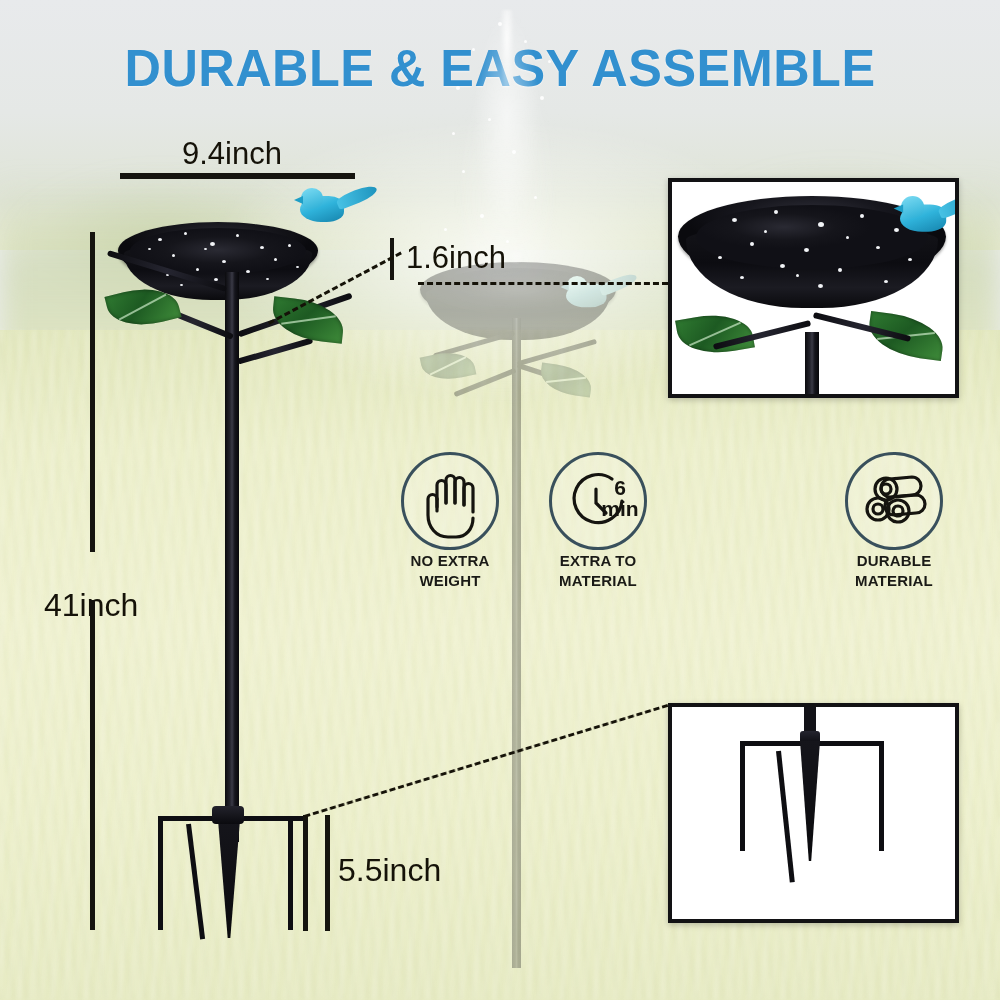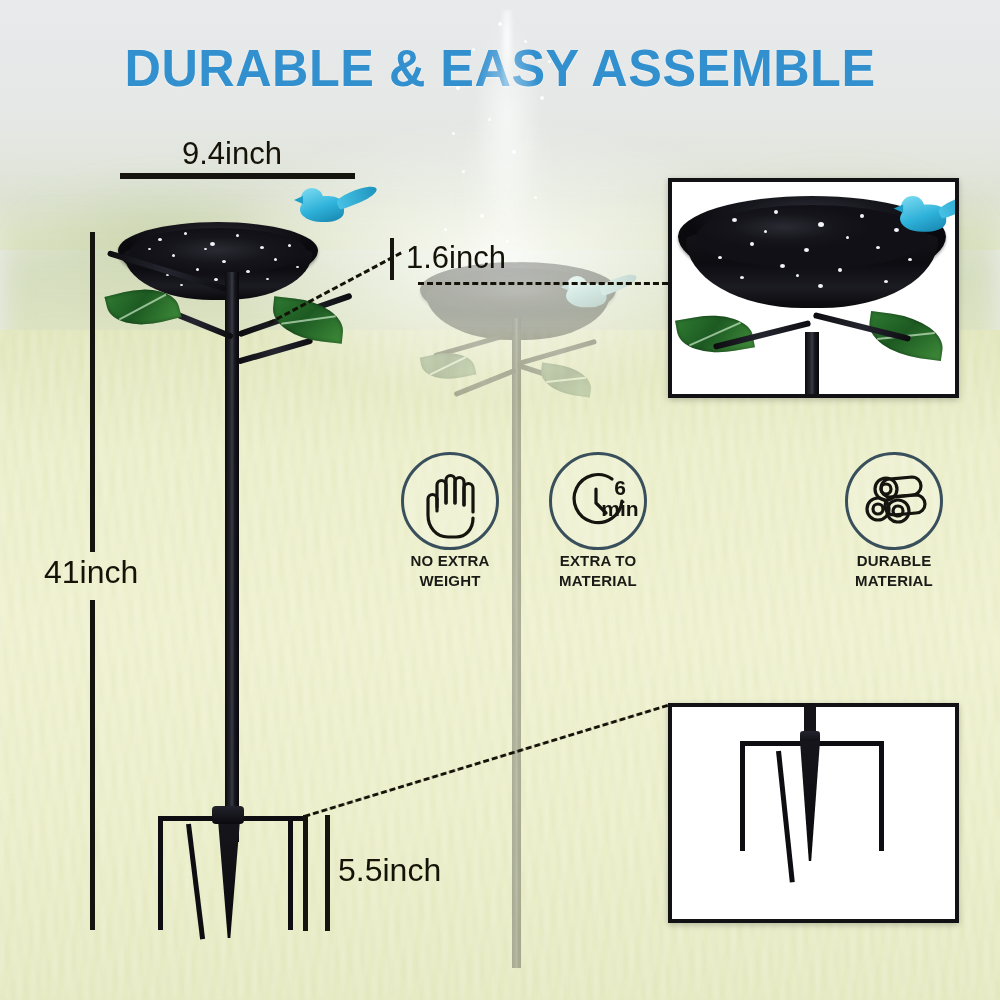--- a/index.html
+++ b/index.html
@@ -320,21 +320,21 @@
 
   <div class="mlabel" style="left:182px;top:136px;font-size:31px;">9.4inch</div>
   <div class="hbar" style="left:120px;top:173px;width:235px;"></div>
 
   <div class="tick" style="left:390px;top:238px;height:42px;"></div>
   <div class="mlabel" style="left:406px;top:240px;font-size:31px;">1.6inch</div>
   <div class="dash" style="left:268px;top:322px;width:150px;transform:rotate(-28deg);"></div>
   <div class="dash" style="left:418px;top:282px;width:250px;"></div>
 
   <div class="vline" style="left:90px;top:232px;height:320px;"></div>
-  <div class="mlabel" style="left:44px;top:554px;font-size:32px;">41inch</div>
+  <div class="mlabel" style="left:44px;top:587px;font-size:32px;">41inch</div>
   <div class="vline" style="left:90px;top:600px;height:330px;"></div>
 
   <div class="vline" style="left:303px;top:815px;height:116px;"></div>
   <div class="vline" style="left:325px;top:815px;height:116px;"></div>
   <div class="mlabel" style="left:338px;top:852px;font-size:32px;">5.5inch</div>
   <div class="dash" style="left:304px;top:815px;width:380px;transform:rotate(-17deg);"></div>
 
   <div class="inset" style="left:668px;top:178px;width:283px;height:212px;">
 
     <div class="leaf" style="left:6px;top:132px;width:74px;height:40px;transform:rotate(-10deg);"></div>

